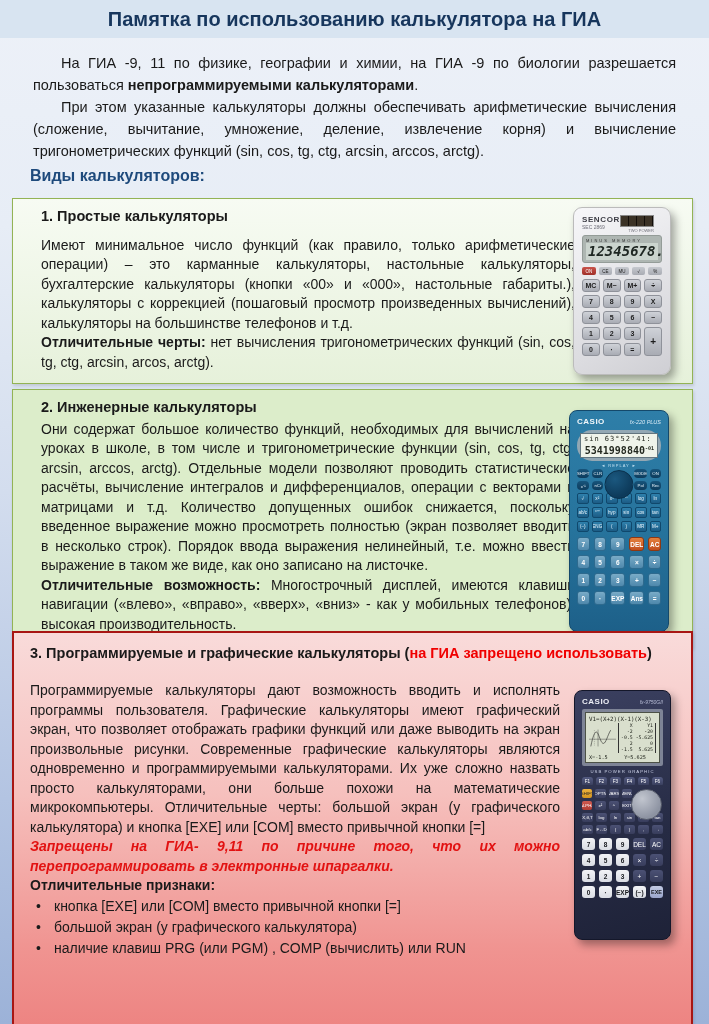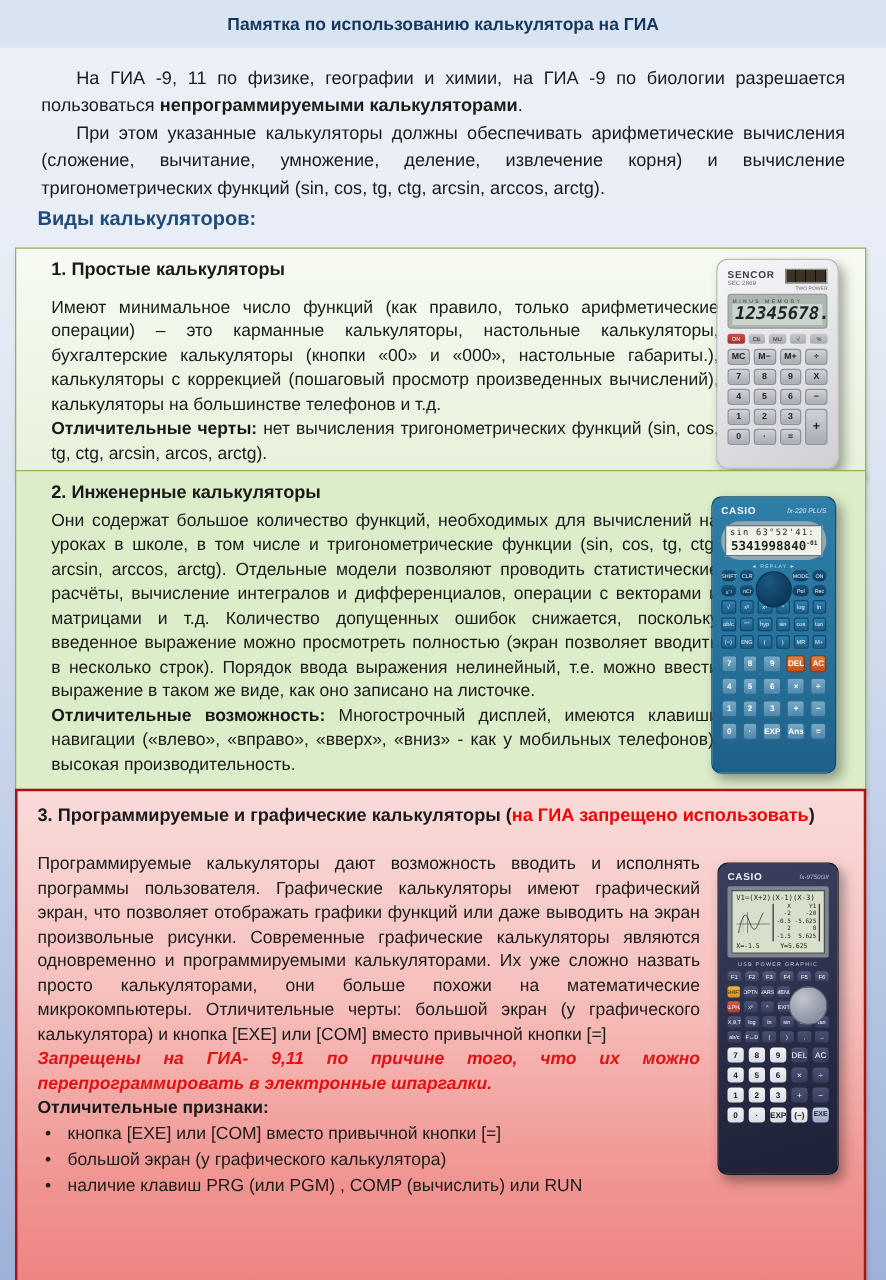--- a/index.html
+++ b/index.html
@@ -1,49 +1,49 @@
 <!DOCTYPE html>
 <html><head>
 <meta charset="utf-8">
 <style>
   html,body{margin:0;padding:0;}
   .page{position:relative;width:709px;height:1024px;overflow:hidden;
         font-family:"Liberation Sans",sans-serif;color:#1a1a1a;
         background:linear-gradient(180deg,#edf1f8 0%,#e7edf6 22%,#d3ddee 48%,#b3c4e2 78%,#9cb2d8 100%);}
   
   .band{position:absolute;top:0;left:0;right:0;height:38px;background:#d8e4f1;}
-  .band h1{margin:0;line-height:38px;text-align:center;font-size:14px;font-weight:bold;color:#17365d;}
+  .band h1{margin:0;line-height:38px;text-align:center;font-size:20px;font-weight:bold;color:#17365d;}
   
   .intro{position:absolute;top:52px;left:33px;width:643px;}
   .intro p{margin:0;font-size:14.5px;line-height:22px;text-align:justify;text-indent:28px;}
   .kinds{position:absolute;top:167px;left:30px;font-size:16px;font-weight:bold;color:#1e4a7c;}
   
   .sec{position:absolute;left:12px;width:681px;box-sizing:border-box;
        border:1.6px solid #93b355;padding:8px 28px;box-shadow:1px 2px 3px rgba(0,0,0,.12);}
   .sec h2{margin:0;font-size:14.5px;font-weight:bold;}
   .sec .txt{width:534px;font-size:14px;line-height:19.5px;text-align:justify;}
   .sec .txt p{margin:0;}
   .sec1{top:198px;height:186px;background:linear-gradient(#f7fbf3,#e6f1da);}
   .sec1 h2{margin-bottom:9px;}
-  .sec2{top:376px;height:259px;background:#dcedca;}
+  .sec2{top:389px;height:259px;background:#dcedca;}
   .sec2 h2{margin-bottom:2px;}
   .sec3{top:631px;height:407px;background:linear-gradient(180deg,#f9dbda 0%,#f6c0bd 40%,#f09491 78%,#ed8280 100%);
         border:2.5px solid #a81613;padding:12px 16px;}
   .sec3 h2{white-space:nowrap;}
   .sec3 .txt{margin-top:20px;width:530px;}
   .red{color:#f00000;}
   .ban{color:#e21212;font-weight:bold;font-style:italic;}
   ul.sig{list-style:none;margin:0;padding:0;}
   ul.sig li{position:relative;padding-left:24px;line-height:21px;text-align:left;}
   ul.sig li::before{content:"•";position:absolute;left:6px;}
   
   .calc{position:absolute;box-sizing:border-box;box-shadow:4px 5px 9px rgba(0,0,0,.35);}
   .c1{top:8px;left:560px;width:98px;height:168px;border-radius:9px;padding:7px 8px;
       background:linear-gradient(150deg,#f7f7f9,#dcdce0 70%,#cfcfd4);border:1px solid #bbb;}
-  .c1 .hd{display:flex;justify-content:space-between;align-items:flex-start;}
+  .c1 .hd{display:flex;align-items:flex-start;}
   .c1 .brand{font-size:8px;font-weight:bold;letter-spacing:.6px;color:#3c3c44;}
   .c1 .model{font-size:5px;color:#70707a;}
   .c1 .solar{width:32px;height:10px;border:1px solid #888;
       background:repeating-linear-gradient(90deg,#3b3226 0 7px,#120d09 7px 8px);}
   .c1 .power{font-size:4px;text-align:right;color:#70707a;margin-top:1px;}
   .c1 .disp{margin:2px 0 4px;background:#aeb6b2;border-radius:3px;padding:2px 3px;border:1px solid #949c98;}
   .c1 .ind{font-size:4px;color:#333;letter-spacing:2px;}
   .c1 .digits{background:#cbd4ce;text-align:right;font-family:"DejaVu Sans Mono",monospace;
       font-style:italic;font-weight:bold;font-size:14px;line-height:17px;color:#1e2622;padding:0 2px;}
   .c1 .rowtop{display:grid;grid-template-columns:repeat(5,1fr);gap:3px;margin-bottom:4px;}

